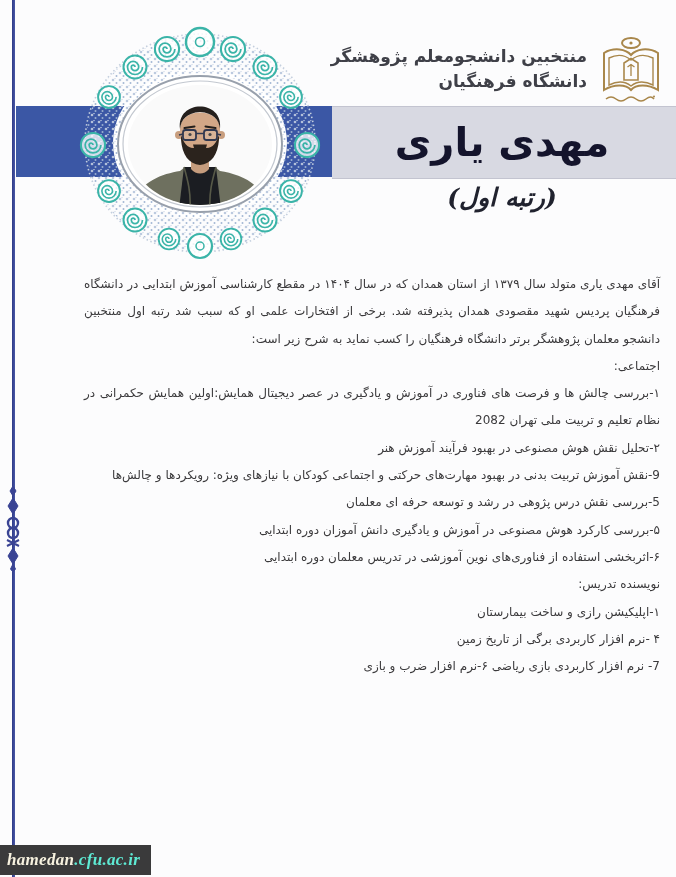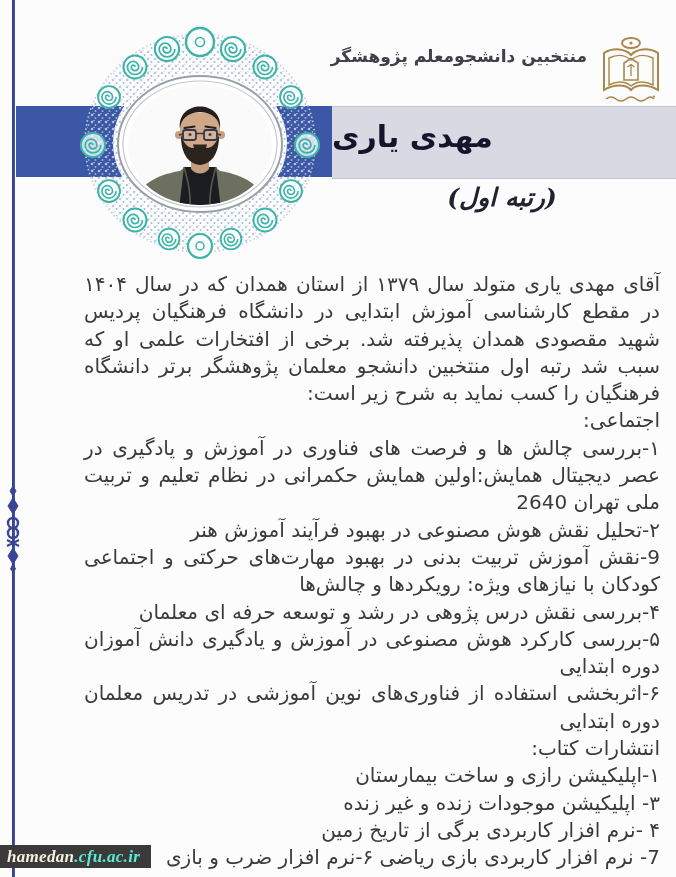--- a/index.html
+++ b/index.html
@@ -18,34 +18,34 @@
   .band-right{position:absolute; left:332px; right:0; top:106px; height:71px;
     background:#d8d9e2; border-top:1px solid #c3c4d0; border-bottom:1px solid #c3c4d0;}
 
   .medallion{position:absolute; left:69px; top:15px; width:264px; height:252px; z-index:3;}
 
   .org{position:absolute; right:8px; top:36px; display:flex; align-items:flex-start; gap:7px; z-index:2;}
   .org-text{direction:rtl; text-align:right; font-size:17px; font-weight:bold;
     color:#3f4048; line-height:25px; padding-top:8px; letter-spacing:0;}
   .logo{width:74px; height:70px;}
 
-  .name{position:absolute; left:332px; width:340px; top:119px; text-align:left;
-    font-size:30px; font-weight:bold; color:#14142c; z-index:4; letter-spacing:1px;}
+  .name{position:absolute; left:332px; width:340px; top:119px; text-align:center;
+    font-size:40px; font-weight:bold; color:#14142c; z-index:4; letter-spacing:1px;}
   .rank{position:absolute; left:332px; width:340px; top:183px; text-align:center;
     font-family:"DejaVu Serif", serif; font-style:italic; font-weight:bold;
     font-size:25px; color:#20222e; z-index:4;}
 
   
   .content{position:absolute; top:271px; right:16px; left:84px; direction:rtl;
-    font-size:20px; line-height:27.3px; color:#3b3a3c; z-index:2;}
+    font-size:12px; line-height:27.3px; color:#3b3a3c; z-index:2;}
   .content .para{margin:0; text-align:justify;}
   .content .line{margin:0; text-align:justify;}
 
   
-  .watermark{position:absolute; left:0; top:845px; height:23px; background:#3a3a3b;
+  .watermark{position:absolute; left:0; top:845px; height:30px; background:#3a3a3b;
     display:flex; align-items:center; padding:0 11px 0 7px; z-index:6;
     font-family:"Liberation Serif", serif; font-style:italic; font-weight:bold;
     font-size:17px; letter-spacing:.3px;}
   .wm-site{color:#f6f1df;}
   .wm-domain{color:#5eead4;}
 </style>
 </head>
 <body>
 
 <div class="page">
@@ -63,20 +63,21 @@
       <path d="M11,80 L13.5,85 L11,88 L8.5,85 Z"></path>
     </g>
   </svg>
 
   <div class="band-left"></div>
   <div class="band-right"></div>
 
   <div class="org">
     <div class="org-text">
       <div>منتخبین دانشجومعلم پژوهشگر</div>
+      <div>دانشگاه فرهنگیان</div>
     </div>
     <svg class="logo" viewBox="0 0 74 70" aria-hidden="true">
       <g stroke="#a9874b" fill="none" stroke-width="2">
         <ellipse cx="37" cy="7" rx="9" ry="5"></ellipse>
         <circle cx="37" cy="7" r="1.6" fill="#a9874b" stroke="none"></circle>
         <path d="M10,17 C20,11 32,13 37,19 C42,13 54,11 64,17 L64,54 C54,48 42,48 37,54 C32,48 20,48 10,54 Z"></path>
         <path d="M15,22 C23,18 31,19 37,24 C43,19 51,18 59,22 L59,49 C51,45 43,45 37,50 C31,45 23,45 15,49 Z" stroke-width="1.4"></path>
         <path d="M30,27 L37,22.5 L44,27 L44,44 L30,44 Z" stroke-width="1.6"></path>
         <path d="M37,28 L37,40 M33.5,31 L37,28.5 L40.5,31" stroke-width="1.3"></path>
       </g>
@@ -155,31 +156,30 @@
         <path d="M-19,-6 C-18,10 -11,19 0,20 C11,19 18,10 19,-6 L19,-10 C14,5 8,3 0,3 C-8,3 -14,5 -19,-10 Z" fill="#2b231d"></path>
         <path d="M-7,-0.5 L7,-0.5 L6,3 L-6,3 Z" fill="#2b231d"></path>
       </g>
     </g>
   </svg>
 
   <div class="content">
     <p class="para">آقای مهدی یاری متولد سال ۱۳۷۹ از استان همدان که در سال ۱۴۰۴ در مقطع کارشناسی آموزش ابتدایی در دانشگاه فرهنگیان پردیس شهید مقصودی همدان پذیرفته شد. برخی از افتخارات علمی او که سبب شد رتبه اول منتخبین دانشجو معلمان پژوهشگر برتر دانشگاه فرهنگیان را کسب نماید به شرح زیر است:</p>
     <div class="line">اجتماعی:</div>
     <div>
-        <div class="line">۱-بررسی چالش ها و فرصت های فناوری در آموزش و یادگیری در عصر دیجیتال همایش:اولین همایش حکمرانی در نظام تعلیم و تربیت ملی تهران 2640</div>
+        <div class="line">۱-بررسی چالش ها و فرصت های فناوری در آموزش و یادگیری در عصر دیجیتال همایش:اولین همایش حکمرانی در نظام تعلیم و تربیت ملی تهران 2082</div>
         <div class="line">۲-تحلیل نقش هوش مصنوعی در بهبود فرآیند آموزش هنر</div>
         <div class="line">9-نقش آموزش تربیت بدنی در بهبود مهارت‌های حرکتی و اجتماعی کودکان با نیازهای ویژه: رویکردها و چالش‌ها</div>
-        <div class="line">۴-بررسی نقش درس پژوهی در رشد و توسعه حرفه ای معلمان</div>
+        <div class="line">5-بررسی نقش درس پژوهی در رشد و توسعه حرفه ای معلمان</div>
         <div class="line">۵-بررسی کارکرد هوش مصنوعی در آموزش و یادگیری دانش آموزان دوره ابتدایی</div>
         <div class="line">۶-اثربخشی استفاده از فناوری‌های نوین آموزشی در تدریس معلمان دوره ابتدایی</div>
       </div>
-    <div class="line">انتشارات کتاب:</div>
+    <div class="line">نویسنده تدریس:</div>
     <div>
         <div class="line">۱-اپلیکیشن رازی و ساخت بیمارستان</div>
-        <div class="line">۳- اپلیکیشن موجودات زنده و غیر زنده</div>
         <div class="line">۴ -نرم افزار کاربردی برگی از تاریخ زمین</div>
         <div class="line">7- نرم افزار کاربردی بازی ریاضی ۶-نرم افزار ضرب و بازی</div>
       </div>
   </div>
 
   <div class="watermark">
     <span class="wm-site">hamedan</span>
       <span class="wm-domain">.cfu.ac.ir</span>
   </div>
 

